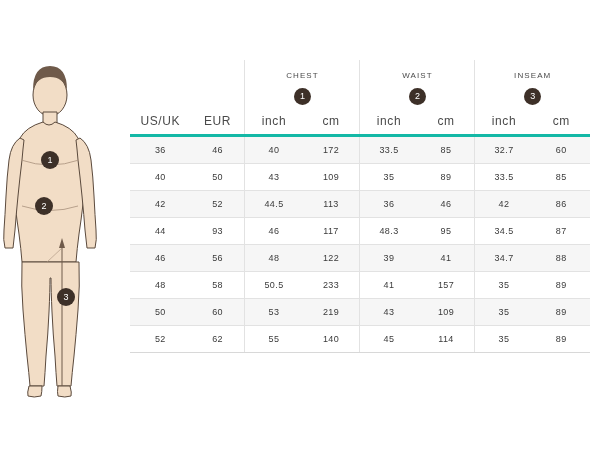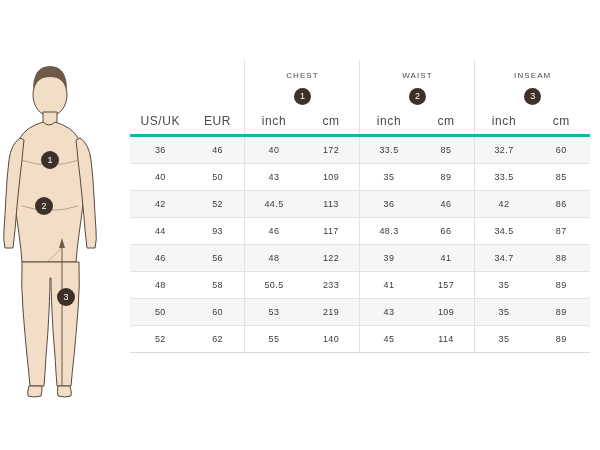--- a/index.html
+++ b/index.html
@@ -234,21 +234,21 @@
           <td>46</td>
           <td class="vsep-left">42</td>
           <td>86</td>
         </tr>
         <tr>
           <td>44</td>
           <td>93</td>
           <td class="vsep-left">46</td>
           <td>117</td>
           <td class="vsep-left">48.3</td>
-          <td>66</td>
+          <td>95</td>
           <td class="vsep-left">34.5</td>
           <td>87</td>
         </tr>
         <tr>
           <td>46</td>
           <td>56</td>
           <td class="vsep-left">48</td>
           <td>122</td>
           <td class="vsep-left">39</td>
           <td>41</td>

